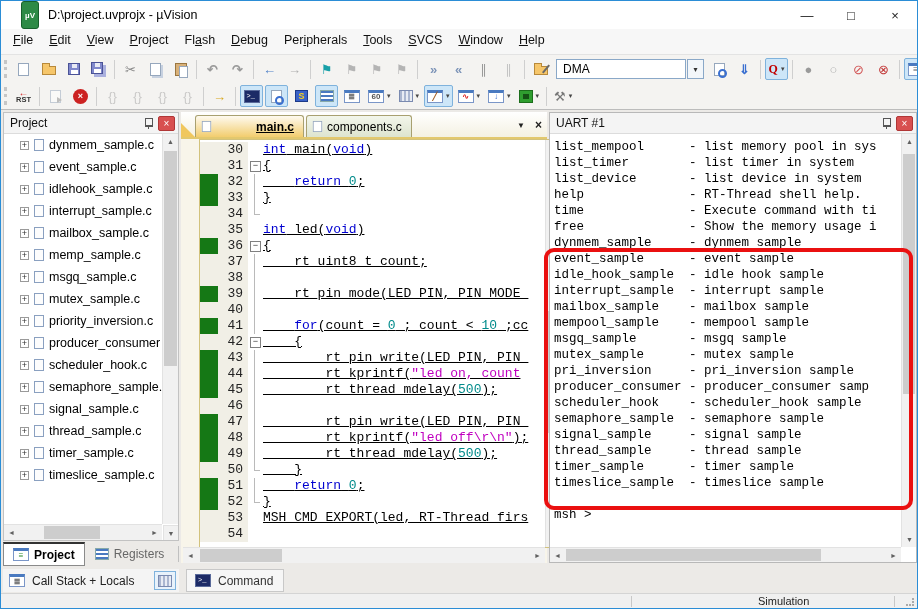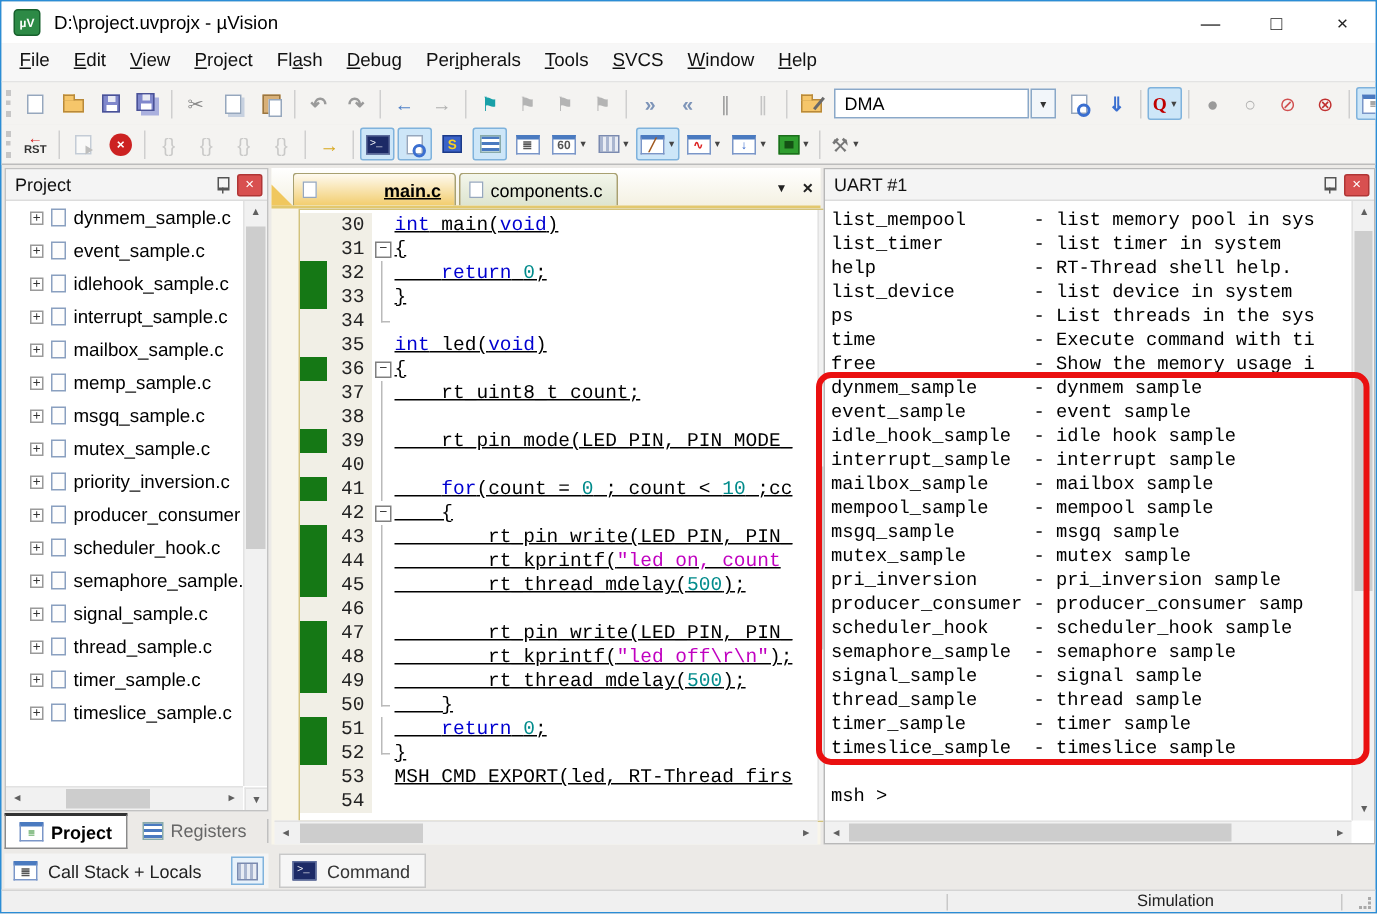--- a/index.html
+++ b/index.html
@@ -1,21 +1,21 @@
 <!DOCTYPE html>
 <html><head>
 <meta charset="utf-8">
 <style>
   html,body{margin:0;padding:0;background:#cfd8e2;}
   *{box-sizing:border-box;}
   .window{width:918px;height:609px;position:relative;background:#eceae7;border:1px solid #2b8dd6;
     font-family:"Liberation Sans",sans-serif;overflow:hidden;}
   
   .titlebar{position:absolute;left:0;top:0;width:916px;height:28px;background:#fff;display:flex;align-items:center;}
-  .logo{width:18px;height:18px;margin-left:8px;background:#2d8a46;border:1px solid #17602c;border-radius:3px;
+  .logo{width:18px;height:28px;margin-left:20px;background:#2d8a46;border:1px solid #17602c;border-radius:3px;
     color:#fff;font-size:8px;font-weight:bold;display:flex;align-items:center;justify-content:center;flex:none;}
   .title{margin-left:9px;font-size:12.5px;color:#000;}
   .spacer{flex:1;}
   .wc{width:44px;height:28px;display:flex;align-items:center;justify-content:center;font-size:13px;color:#222;}
   
   .menubar{position:absolute;left:0;top:28px;width:916px;height:26px;background:#f7f7f7;border-bottom:1px solid #e3e3e3;
     display:flex;padding-left:4px;}
   .mi{padding:0 8px;font-size:12.5px;height:22px;line-height:22px;color:#111;}
   
   .toolbar{position:absolute;left:0;width:916px;display:flex;align-items:center;background:#f4f3f1;}
@@ -527,23 +527,22 @@
   <div class="pane uart">
     <div class="caption">
       <span>UART #1</span>
       <span class="spacer"></span>
       <span class="pin"></span>
       <span class="pclose">×</span>
     </div>
     <div id="term">
         <div class="ul"><span class="un">list_mempool</span><span>- list memory pool in sys</span></div>
         <div class="ul"><span class="un">list_timer</span><span>- list timer in system</span></div>
+        <div class="ul"><span class="un">list_device</span><span>- list device in system</span></div>
         <div class="ul"><span class="un">help</span><span>- RT-Thread shell help.</span></div>
-        <div class="ul"><span class="un">list_device</span><span>- list device in system</span></div>
-        <div class="ul"><span class="un">ps</span><span>- List threads in the sys</span></div>
         <div class="ul"><span class="un">time</span><span>- Execute command with ti</span></div>
         <div class="ul"><span class="un">free</span><span>- Show the memory usage i</span></div>
         <div class="ul"><span class="un">dynmem_sample</span><span>- dynmem sample</span></div>
         <div class="ul"><span class="un">event_sample</span><span>- event sample</span></div>
         <div class="ul"><span class="un">idle_hook_sample</span><span>- idle hook sample</span></div>
         <div class="ul"><span class="un">interrupt_sample</span><span>- interrupt sample</span></div>
         <div class="ul"><span class="un">mailbox_sample</span><span>- mailbox sample</span></div>
         <div class="ul"><span class="un">mempool_sample</span><span>- mempool sample</span></div>
         <div class="ul"><span class="un">msgq_sample</span><span>- msgq sample</span></div>
         <div class="ul"><span class="un">mutex_sample</span><span>- mutex sample</span></div>

